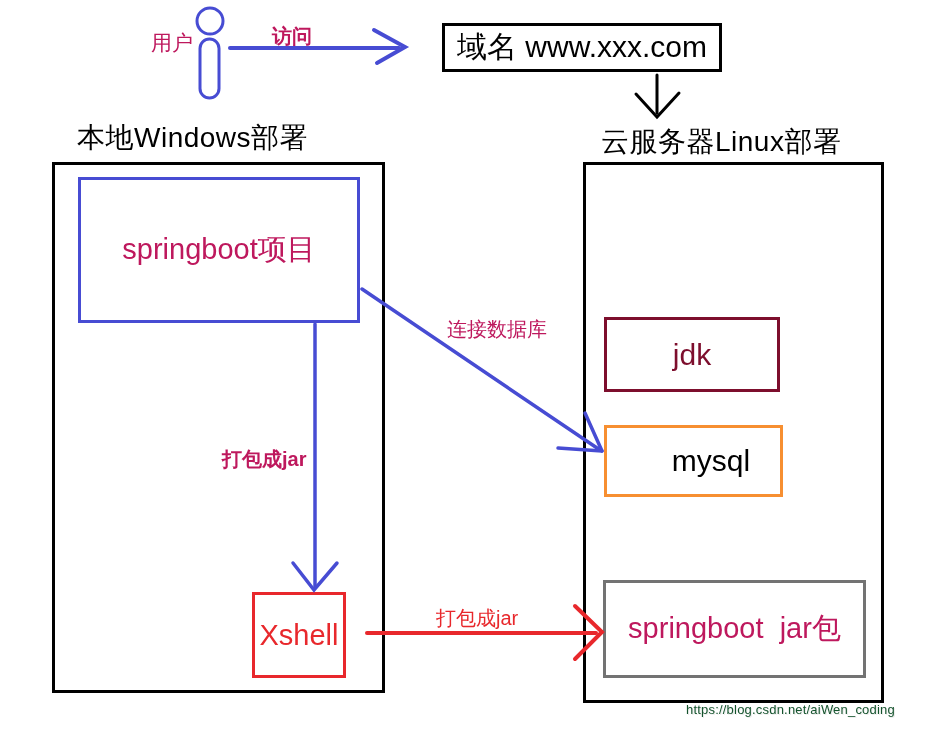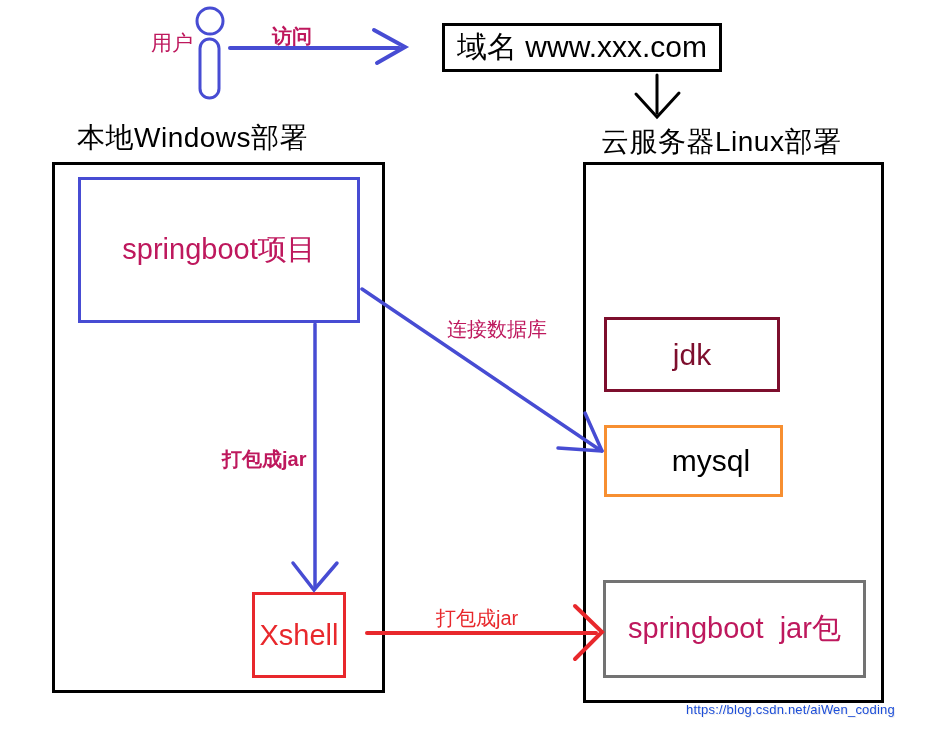--- a/index.html
+++ b/index.html
@@ -27,21 +27,21 @@
     font-size:30px;color:#000;overflow:visible;margin-left:34px;
   }
   .left-panel{left:52px;top:162px;width:333px;height:531px;}
   .right-panel{left:583px;top:162px;width:301px;height:541px;}
   .sb-project{left:78px;top:177px;width:282px;height:146px;border:3px solid #474CD3;font-size:29px;}
   .xshell{left:252px;top:592px;width:94px;height:86px;border:3px solid #E8282C;font-size:29px;}
   .jdk{left:604px;top:317px;width:176px;height:75px;border:3px solid #7D0E2D;font-size:30px;text-align:center;}
   .mysql{left:604px;top:425px;width:179px;height:72px;border:3px solid #F78F31;font-size:30px;}
   .sb-jar{left:603px;top:580px;width:263px;height:98px;border:3px solid #737373;font-size:29px;}
   .watermark{
-    position:absolute;left:686px;top:702px;font-size:13px;color:#1d4ed8;
+    position:absolute;left:686px;top:702px;font-size:13px;color:#14532d;
     white-space:nowrap;text-shadow:1px 1px 0 #ececec;letter-spacing:0.2px;
   }
   svg.overlay{position:absolute;left:0;top:0;pointer-events:none;}
 </style>
 </head>
 <body>
 
 <div class="canvas">
 
   <div class="panel left-panel"></div>

